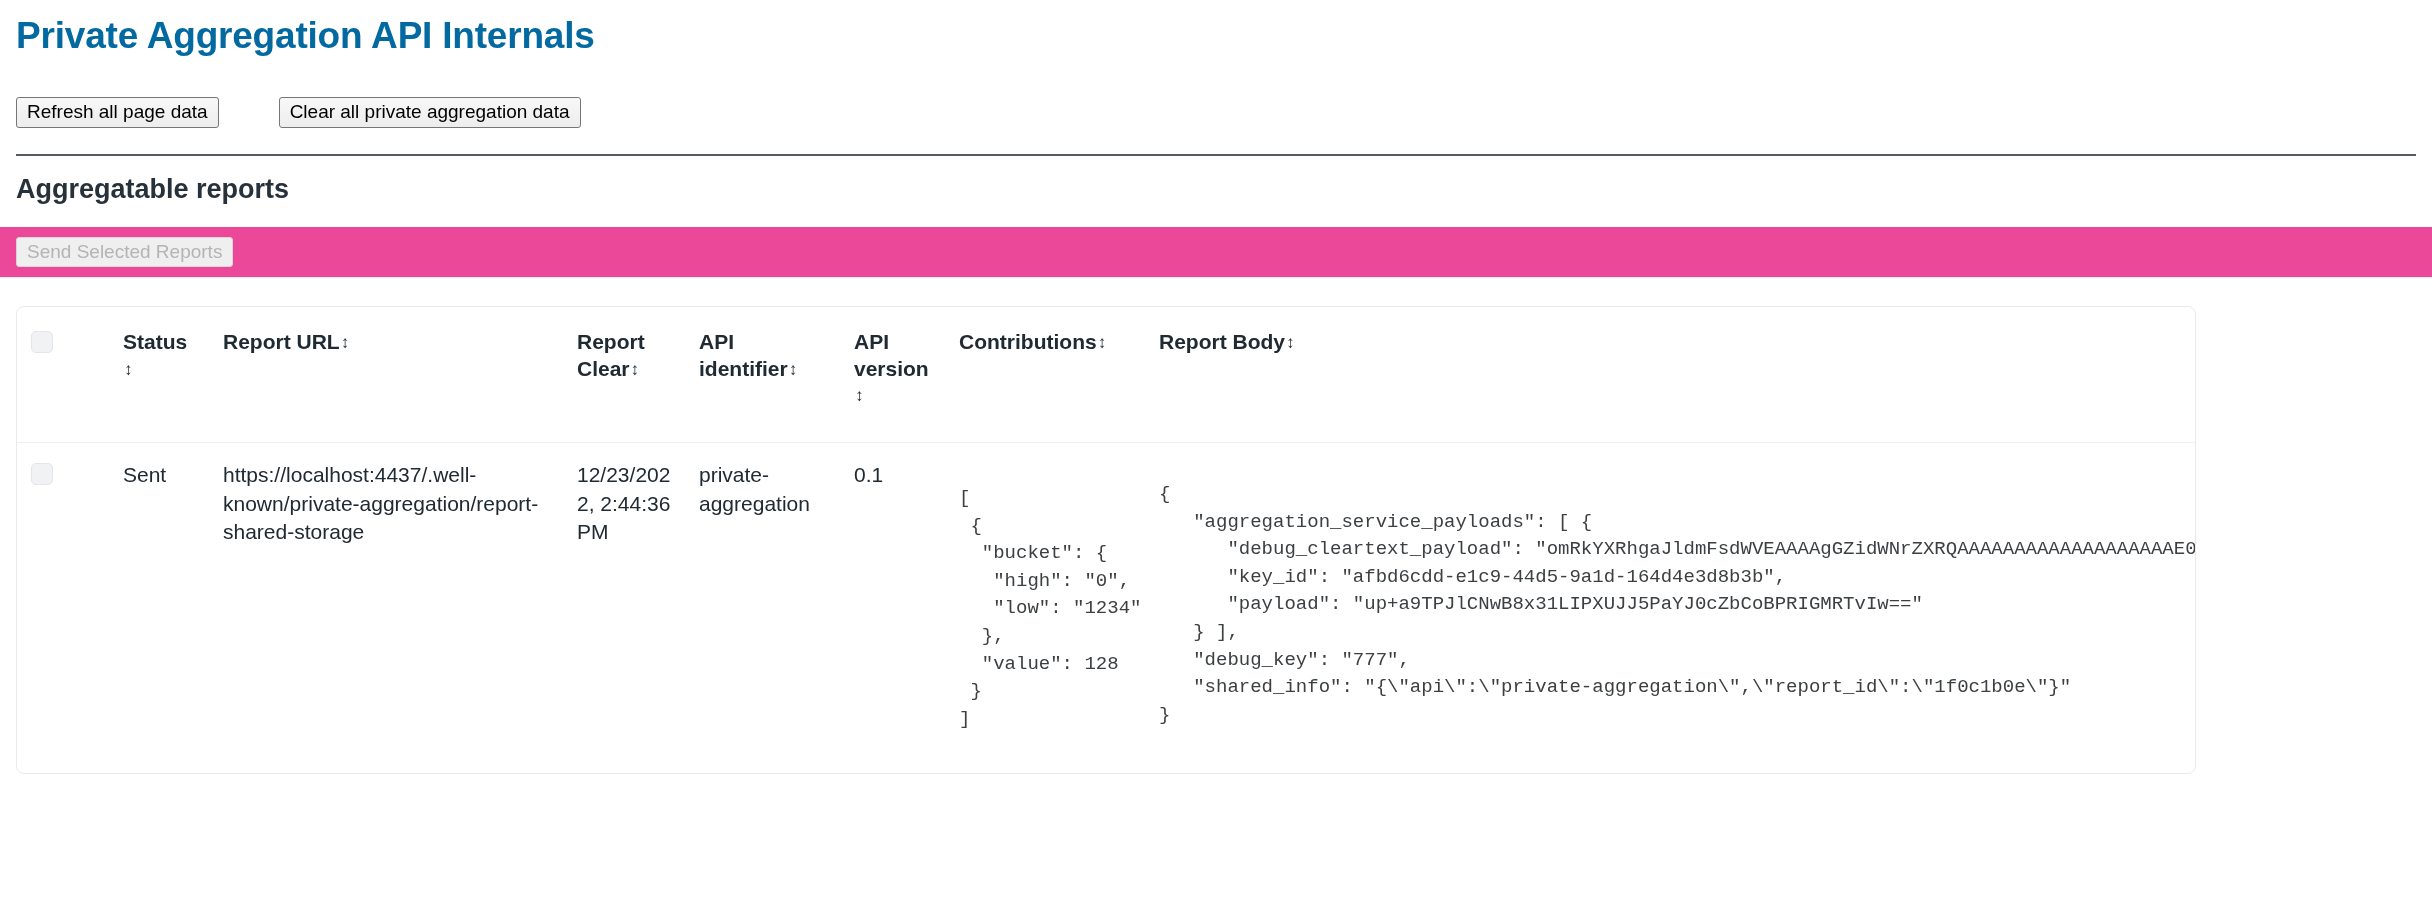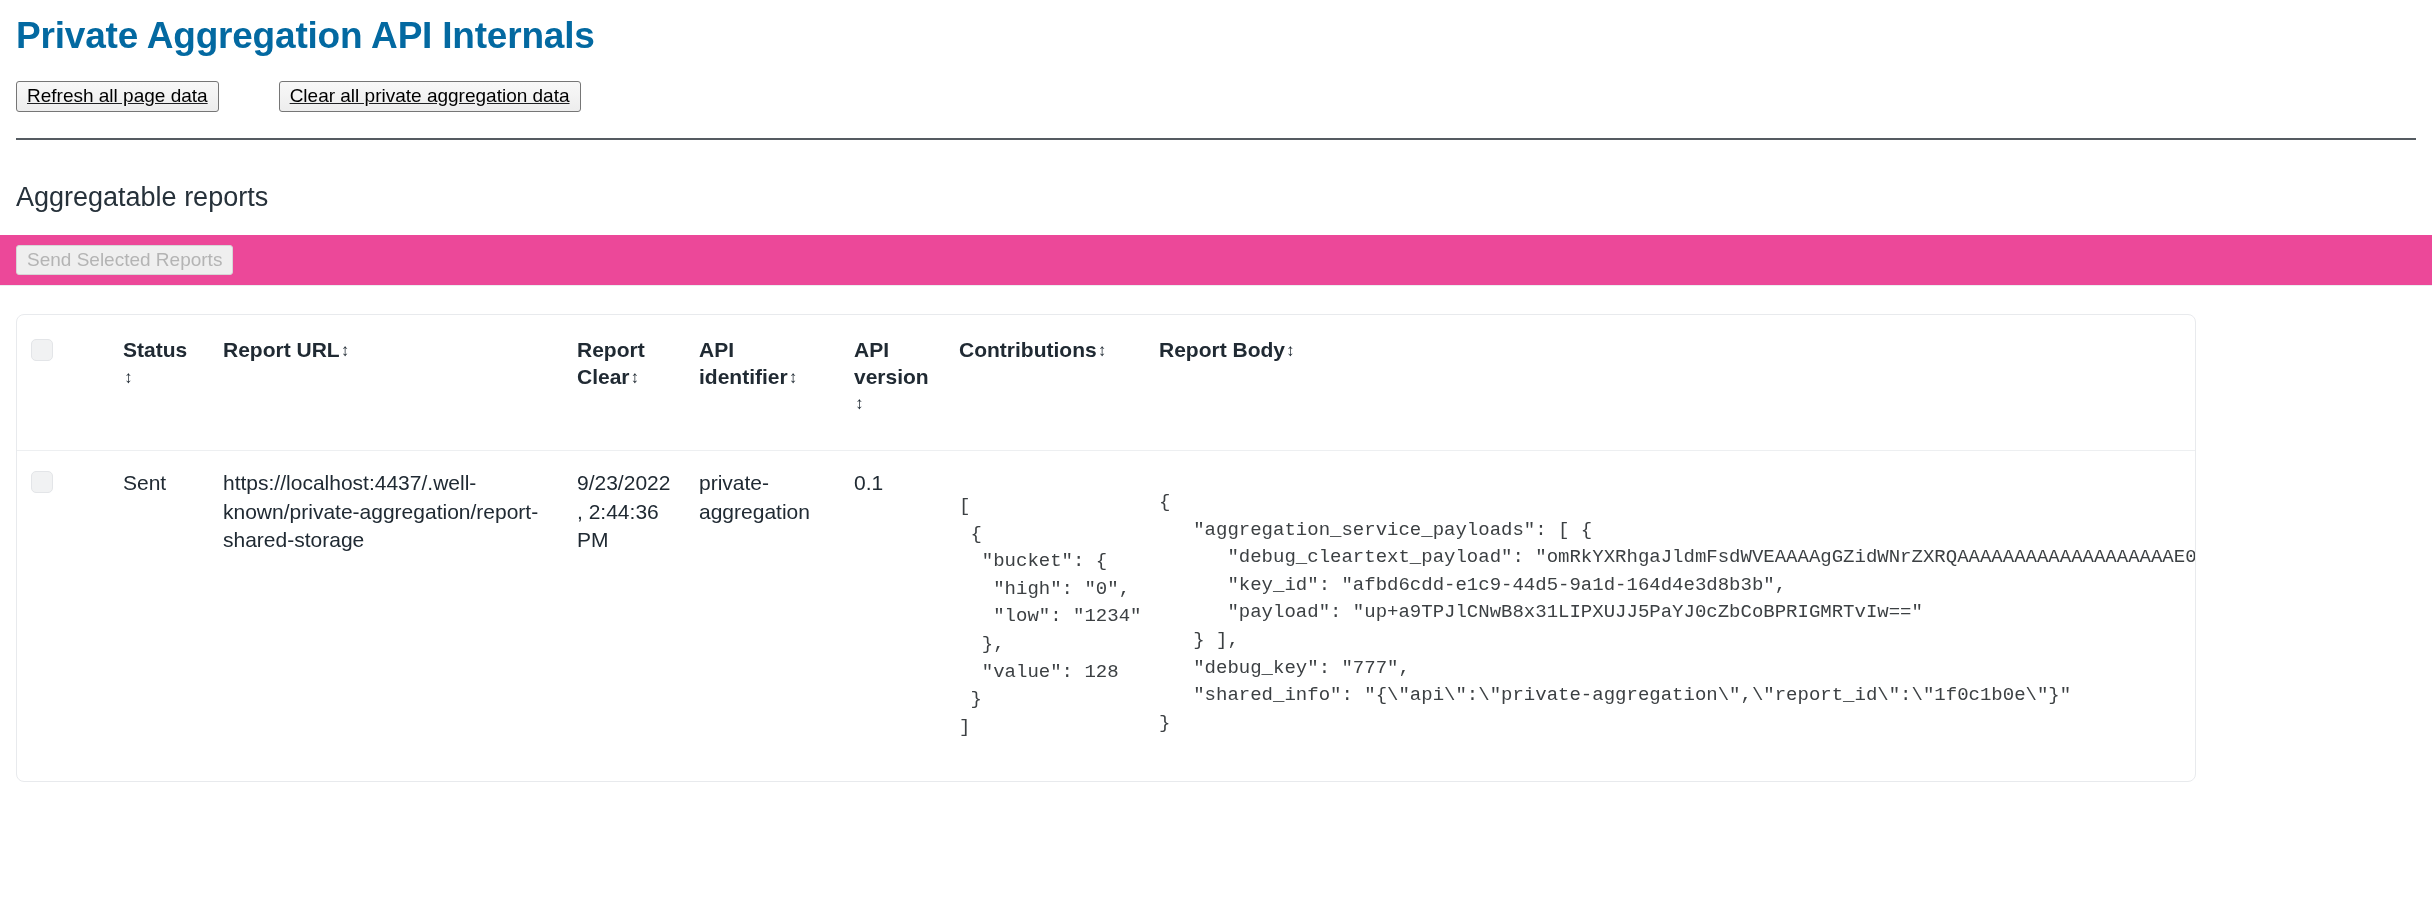--- a/index.html
+++ b/index.html
@@ -25,24 +25,23 @@
   h1.page-title {
     font-size: 37px;
     line-height: 1.1;
     font-weight: 700;
     color: #0369a1;
     margin: 16px 0 0 0;
     letter-spacing: -0.2px;
   }
 
   .top-buttons {
-    margin-top: 24px;
+    margin-top: 40px;
     display: flex;
     align-items: flex-start;
-    text-decoration: underline;
   }
 
   button.native-btn {
     font-family: "Liberation Sans", sans-serif;
     font-size: 19px;
     line-height: 1.1;
     padding: 4px 10px;
     border: 1px solid #767676;
     border-radius: 3px;
     background: linear-gradient(#f8f8f8, #ededed);
@@ -61,23 +60,23 @@
 
   hr.divider {
     border: 0;
     border-top: 2px solid #555b61;
     margin: 26px 0 0 0;
     width: 100%;
   }
 
   h2.section-title {
     font-size: 27px;
-    font-weight: 400;
+    font-weight: 700;
     color: #26313a;
-    margin: 42px 0 0 0;
+    margin: 18px 0 0 0;
   }
 
   .toolbar {
     margin-top: 22px;
     margin-left: -16px;
     margin-right: -16px;
     padding: 10px 16px;
     background: #ec4899;
     border-bottom: 1px solid #ebedef;
     box-sizing: border-box;
@@ -212,21 +211,21 @@
           <th><span>Report Body</span><span class="sort-ico">↕</span></th>
         </tr>
       </thead>
       <tbody>
         <tr>
           <td>
             <input type="checkbox" class="cbx" style="">
           </td>
           <td>Sent</td>
           <td>https://localhost:4437/.well-known/private-aggregation/report-shared-storage</td>
-          <td>9/23/2022, 2:44:36 PM</td>
+          <td>12/23/2022, 2:44:36 PM</td>
           <td>private-aggregation</td>
           <td>0.1</td>
           <td class="contrib-cell">
             <pre class="json">[
  {
   "bucket": {
    "high": "0",
    "low": "1234"
   },
   "value": 128

